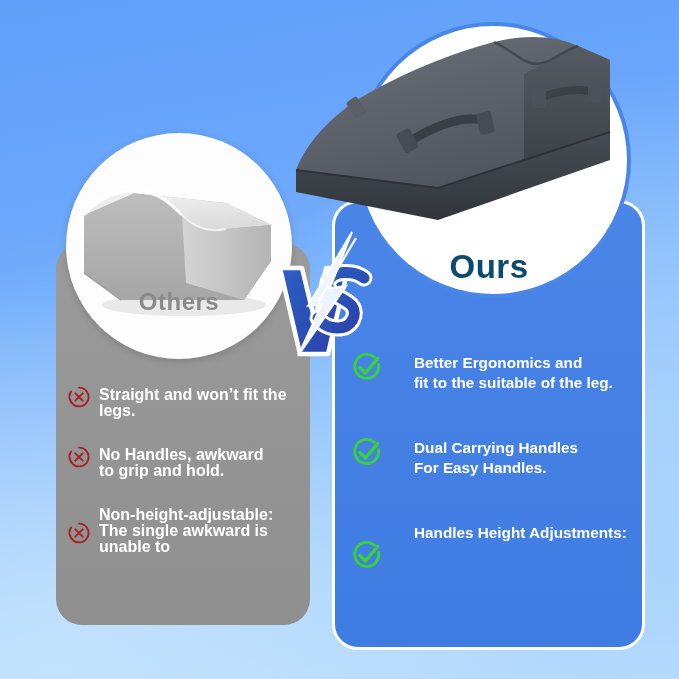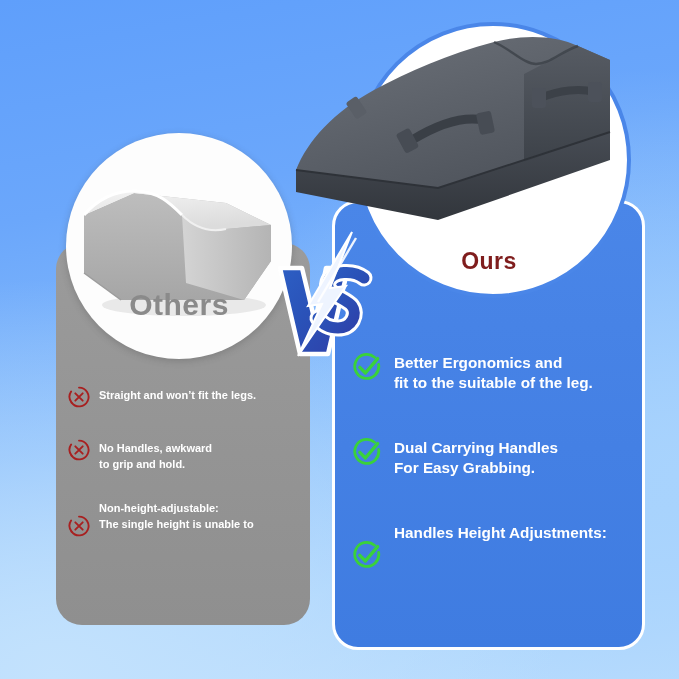--- a/index.html
+++ b/index.html
@@ -46,43 +46,43 @@
     overflow:hidden;
   }
   .ours-photo-wrap{
     position:absolute;left:288px;top:20px;width:330px;height:230px;
     overflow:visible;pointer-events:none;
   }
 
   
   .title-others{
     position:absolute;left:66px;top:288px;width:226px;
-    text-align:center;font-size:30px;font-weight:bold;color:#8a8a8a;
+    text-align:center;font-size:24px;font-weight:bold;color:#8a8a8a;
     letter-spacing:.5px;
   }
   .title-ours{
     position:absolute;left:355px;top:248px;width:268px;
-    text-align:center;font-size:23px;font-weight:bold;color:#7f1d1d;
+    text-align:center;font-size:33px;font-weight:bold;color:#0c4a6e;
     letter-spacing:.5px;
   }
 
   
   .list{position:absolute;}
   .list-others{left:68px;top:386px;width:238px;}
   .list-ours{left:352px;top:352px;width:290px;}
 
   .row{display:flex;align-items:flex-start;}
   .list-others .row{margin-bottom:27px;}
-  .list-ours .row{margin-bottom:44px;}
+  .list-ours .row{margin-bottom:44px;gap:20px;}
 
   .ic{flex:0 0 auto;margin-right:9px;}
   .list-ours .ic{margin-right:12px;}
 
   .txt{color:#ffffff;font-weight:bold;}
-  .list-others .txt{font-size:11px;line-height:16px;padding-top:1px;}
+  .list-others .txt{font-size:16px;line-height:16px;padding-top:1px;}
   .list-ours .txt{font-size:15.3px;line-height:20px;padding-top:1px;}
 
   
   .vs{position:absolute;left:268px;top:230px;width:108px;height:128px;}
 </style>
 </head>
 <body>
 
 <div id="stage">
 
@@ -150,21 +150,21 @@
     <div class="row">
       <span class="ic" style="margin-top:16px;">
         <svg width="22" height="22" viewBox="0 0 22 22">
           <path d="M11 1.6 A9.4 9.4 0 1 1 3.6 16.6" fill="none" stroke="#a82020" stroke-width="1.9" stroke-linecap="round"></path>
           <path d="M3.6 16.6 A9.4 9.4 0 0 1 3.1 5.6" fill="none" stroke="#a82020" stroke-width="1.9" stroke-linecap="round"></path>
           <path d="M7.3 7.3 L14.7 14.7 M14.7 7.3 L7.3 14.7" stroke="#a82020" stroke-width="1.9" stroke-linecap="round"></path>
         </svg>
       </span>
       <span class="txt">
         <span>Non-height-adjustable:</span><br>
-        <span>The single height is unable to</span><br>
+        <span>The single awkward is unable to</span><br>
       </span>
     </div>
 
   </div>
 
   <div class="panel panel-ours"></div>
 
   <div class="oval-ours"></div>
 
   <div class="ours-photo-wrap">
@@ -223,21 +223,21 @@
 
     <div class="row">
       <span class="ic">
         <svg width="30" height="30" viewBox="0 0 30 30">
           <path d="M22.5 5.2 A12 12 0 1 0 26.6 12.4" fill="none" stroke="#3ad23a" stroke-width="2.8" stroke-linecap="round"></path>
           <path d="M7.8 15.4 L13.4 21 L25.6 6.6" fill="none" stroke="#3ad23a" stroke-width="3.4" stroke-linecap="round" stroke-linejoin="round"></path>
         </svg>
       </span>
       <span class="txt">
         <span>Dual Carrying Handles</span><br>
-        <span>For Easy Grabbing.</span>
+        <span>For Easy Handles.</span>
       </span>
     </div>
 
     <div class="row">
       <span class="ic" style="margin-top:18px;">
         <svg width="30" height="30" viewBox="0 0 30 30">
           <path d="M22.5 5.2 A12 12 0 1 0 26.6 12.4" fill="none" stroke="#3ad23a" stroke-width="2.8" stroke-linecap="round"></path>
           <path d="M7.8 15.4 L13.4 21 L25.6 6.6" fill="none" stroke="#3ad23a" stroke-width="3.4" stroke-linecap="round" stroke-linejoin="round"></path>
         </svg>
       </span>

